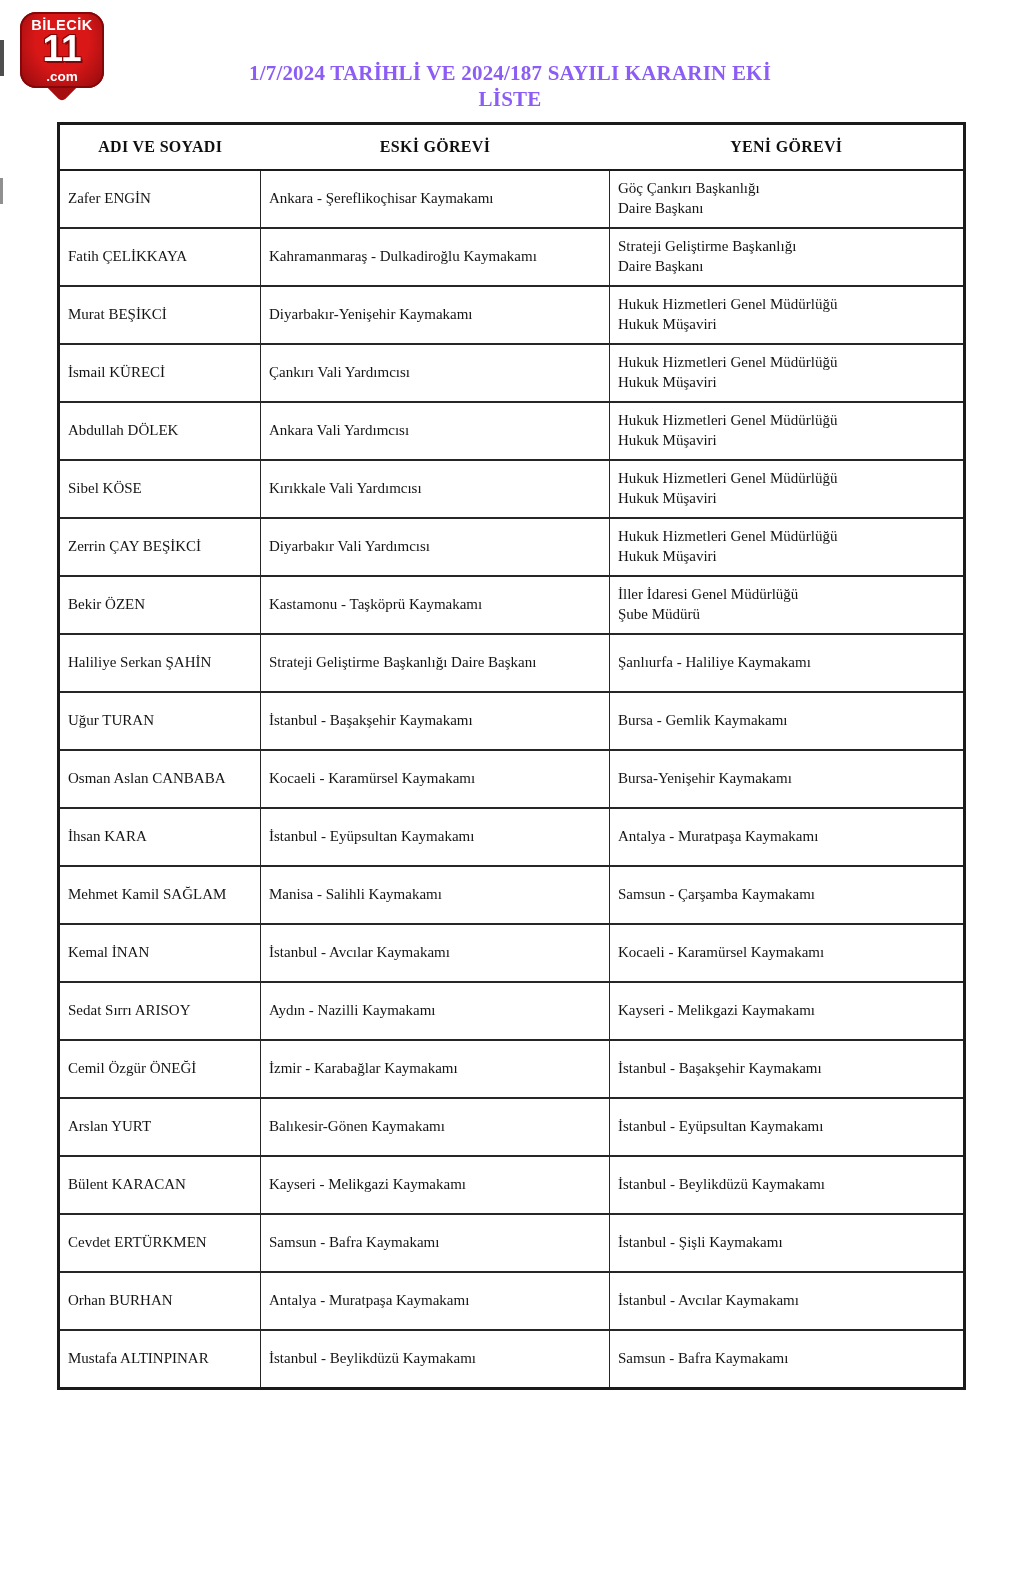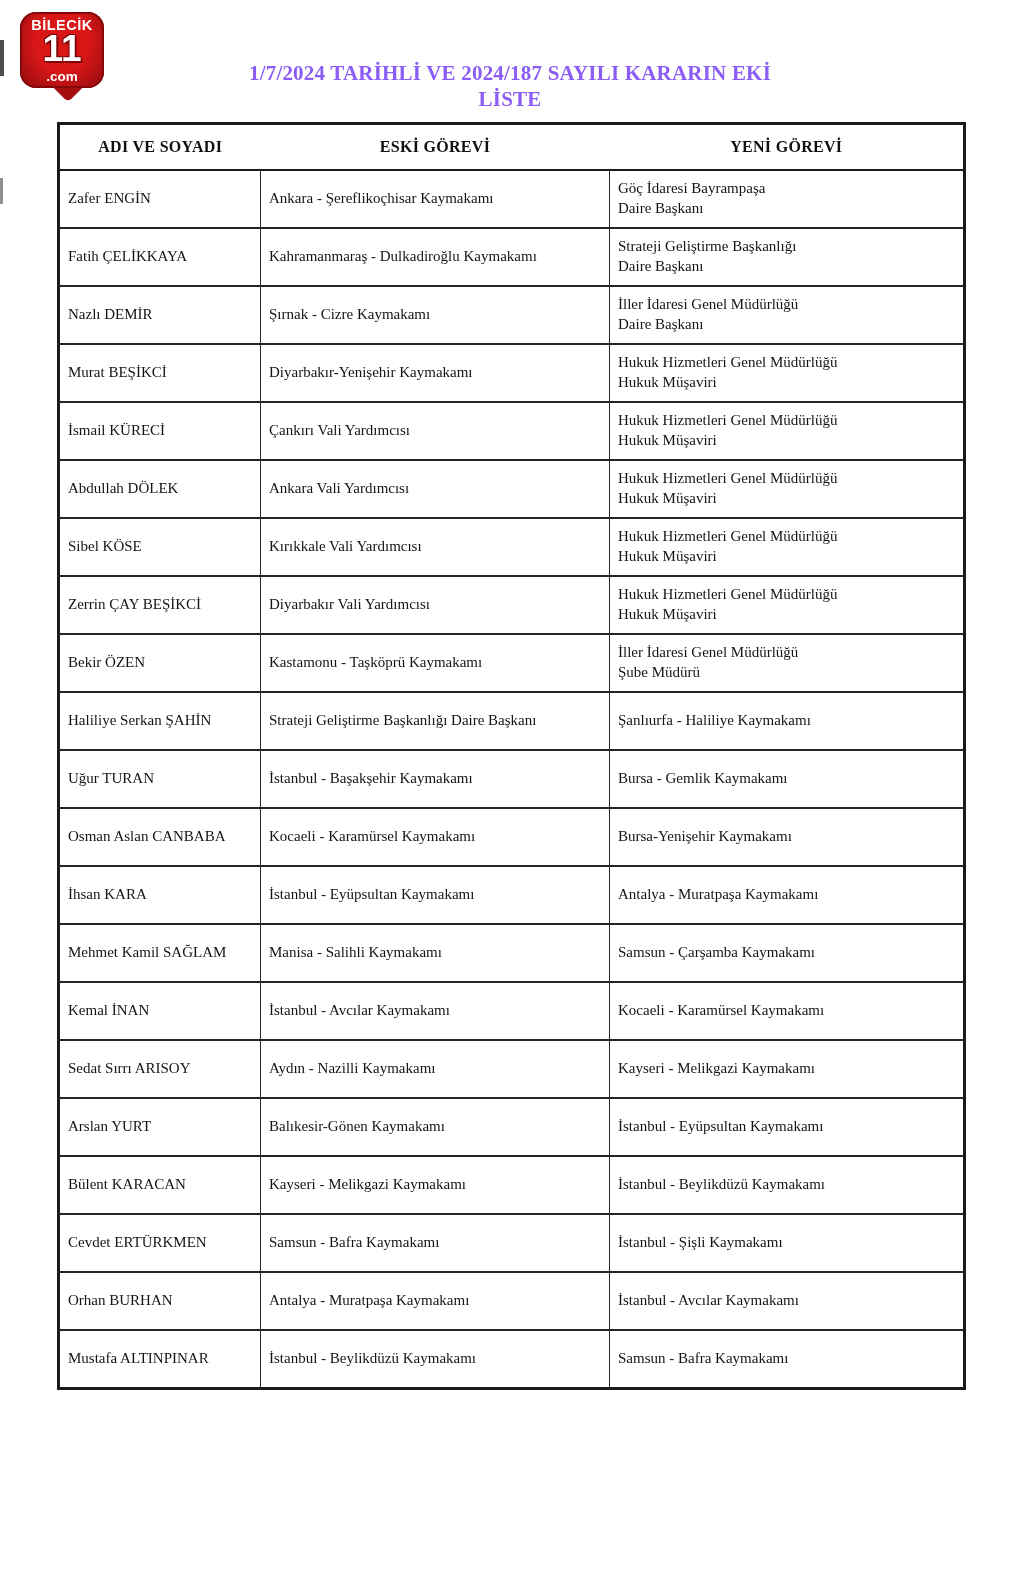--- a/index.html
+++ b/index.html
@@ -11,21 +11,21 @@
     font-family:"Liberation Serif","DejaVu Serif",serif;
     color:#131313;
     overflow:hidden;
   }
   
   .smudge{position:absolute;left:0;background:#222;opacity:.8;}
   .smudge.s1{top:40px;width:4px;height:36px;}
   .smudge.s2{top:178px;width:3px;height:26px;opacity:.5;}
 
   
-  .logo{position:absolute;left:20px;top:12px;width:84px;height:96px;font-family:"Liberation Sans","DejaVu Sans",sans-serif;padding-left:12px;}
+  .logo{position:absolute;left:20px;top:12px;width:84px;height:96px;font-family:"Liberation Sans","DejaVu Sans",sans-serif;}
   .logo-tail{
     position:absolute;left:50%;top:54px;width:30px;height:30px;
     transform:translateX(-50%) rotate(45deg);
     background:#a50d0f;border-radius:5px;
   }
   .logo-badge{
     position:absolute;left:0;top:0;width:84px;height:76px;border-radius:16px;
     background:radial-gradient(ellipse at 50% 38%, #d91717 45%, #b01012 75%, #8f090b 100%);
     box-shadow:inset 0 0 0 2px #840709;
     display:flex;flex-direction:column;align-items:center;justify-content:center;
@@ -97,36 +97,30 @@
       <tr>
         <th>ADI VE SOYADI</th>
         <th>ESKİ GÖREVİ</th>
         <th>YENİ GÖREVİ</th>
       </tr>
     </thead>
     <tbody>
         <tr>
           <td>Zafer ENGİN</td>
           <td>Ankara - Şereflikoçhisar Kaymakamı</td>
-          <td>Göç İdaresi Bayrampaşa
+          <td>Göç Çankırı Başkanlığı
 Daire Başkanı</td>
         </tr>
         <tr>
           <td>Fatih ÇELİKKAYA</td>
           <td>Kahramanmaraş - Dulkadiroğlu Kaymakamı</td>
           <td>Strateji Geliştirme Başkanlığı
 Daire Başkanı</td>
         </tr>
         <tr>
-          <td>Nazlı DEMİR</td>
-          <td>Şırnak - Cizre Kaymakamı</td>
-          <td>İller İdaresi Genel Müdürlüğü
-Daire Başkanı</td>
-        </tr>
-        <tr>
           <td>Murat BEŞİKCİ</td>
           <td>Diyarbakır-Yenişehir Kaymakamı</td>
           <td>Hukuk Hizmetleri Genel Müdürlüğü
 Hukuk Müşaviri</td>
         </tr>
         <tr>
           <td>İsmail KÜRECİ</td>
           <td>Çankırı Vali Yardımcısı</td>
           <td>Hukuk Hizmetleri Genel Müdürlüğü
 Hukuk Müşaviri</td>
@@ -184,20 +178,25 @@
           <td>Kemal İNAN</td>
           <td>İstanbul - Avcılar Kaymakamı</td>
           <td>Kocaeli - Karamürsel Kaymakamı</td>
         </tr>
         <tr>
           <td>Sedat Sırrı ARISOY</td>
           <td>Aydın - Nazilli Kaymakamı</td>
           <td>Kayseri - Melikgazi Kaymakamı</td>
         </tr>
         <tr>
+          <td>Cemil Özgür ÖNEĞİ</td>
+          <td>İzmir - Karabağlar Kaymakamı</td>
+          <td>İstanbul - Başakşehir Kaymakamı</td>
+        </tr>
+        <tr>
           <td>Arslan YURT</td>
           <td>Balıkesir-Gönen Kaymakamı</td>
           <td>İstanbul - Eyüpsultan Kaymakamı</td>
         </tr>
         <tr>
           <td>Bülent KARACAN</td>
           <td>Kayseri - Melikgazi Kaymakamı</td>
           <td>İstanbul - Beylikdüzü Kaymakamı</td>
         </tr>
         <tr>

